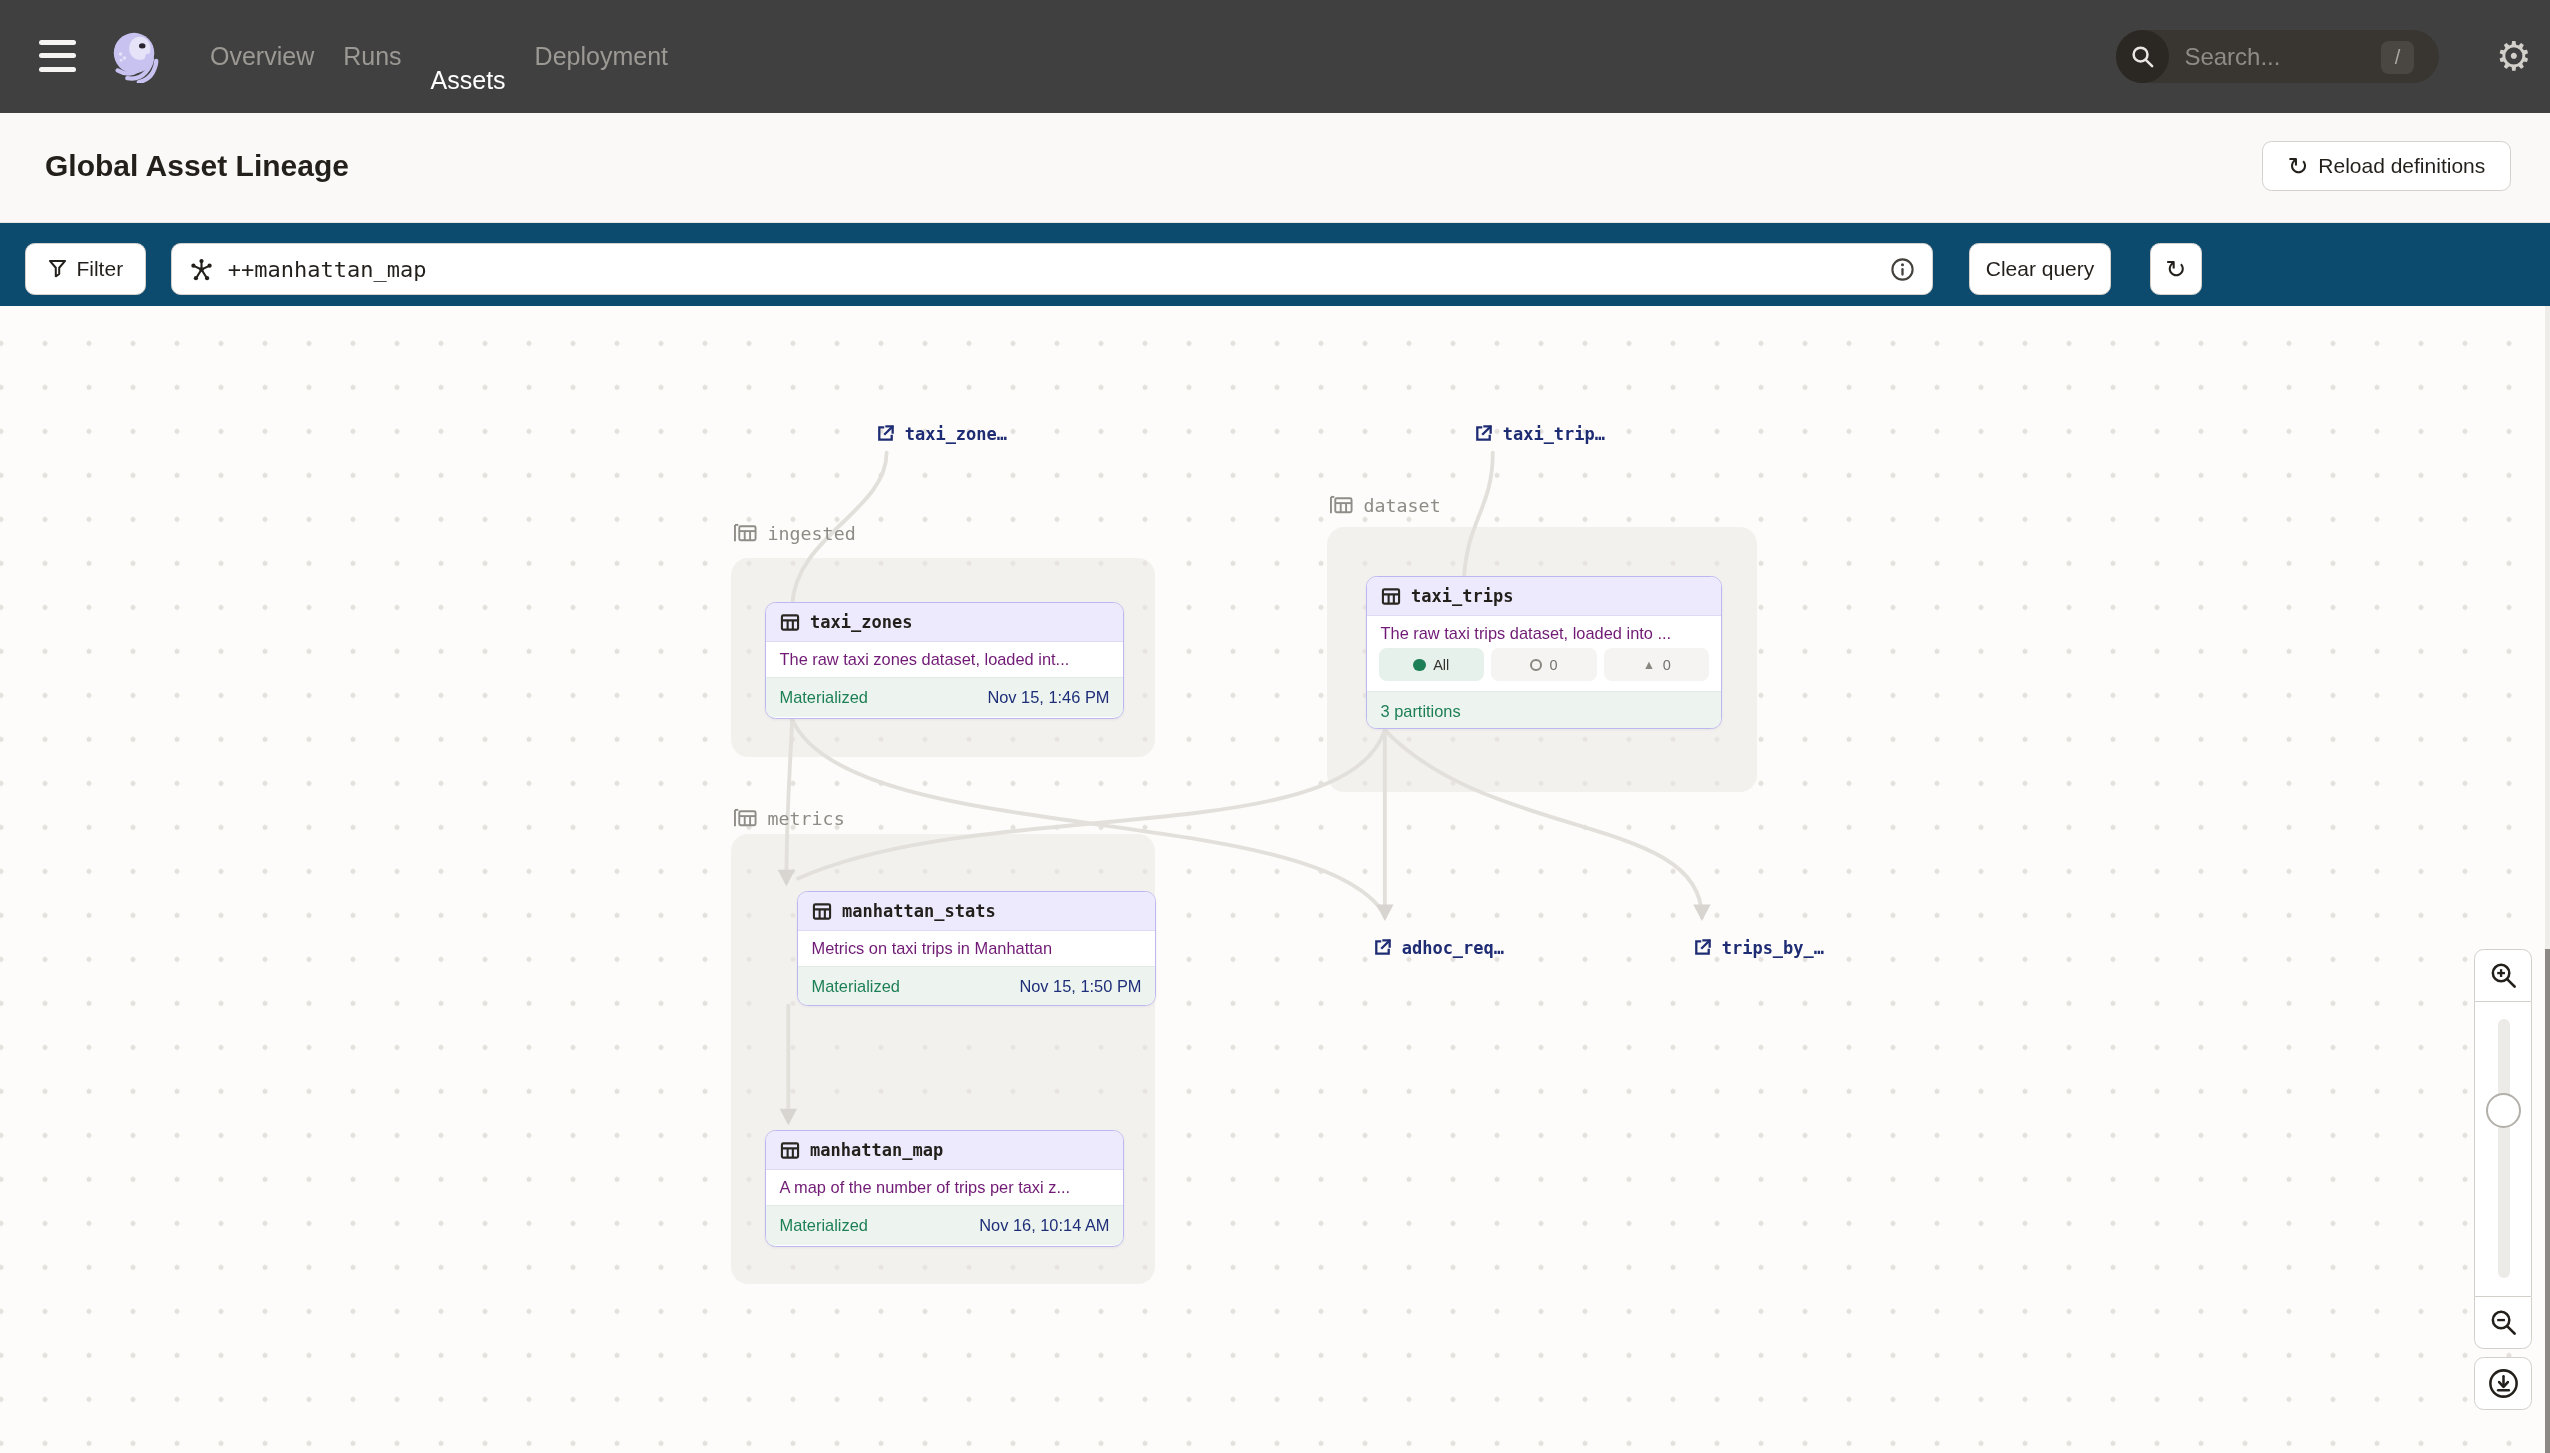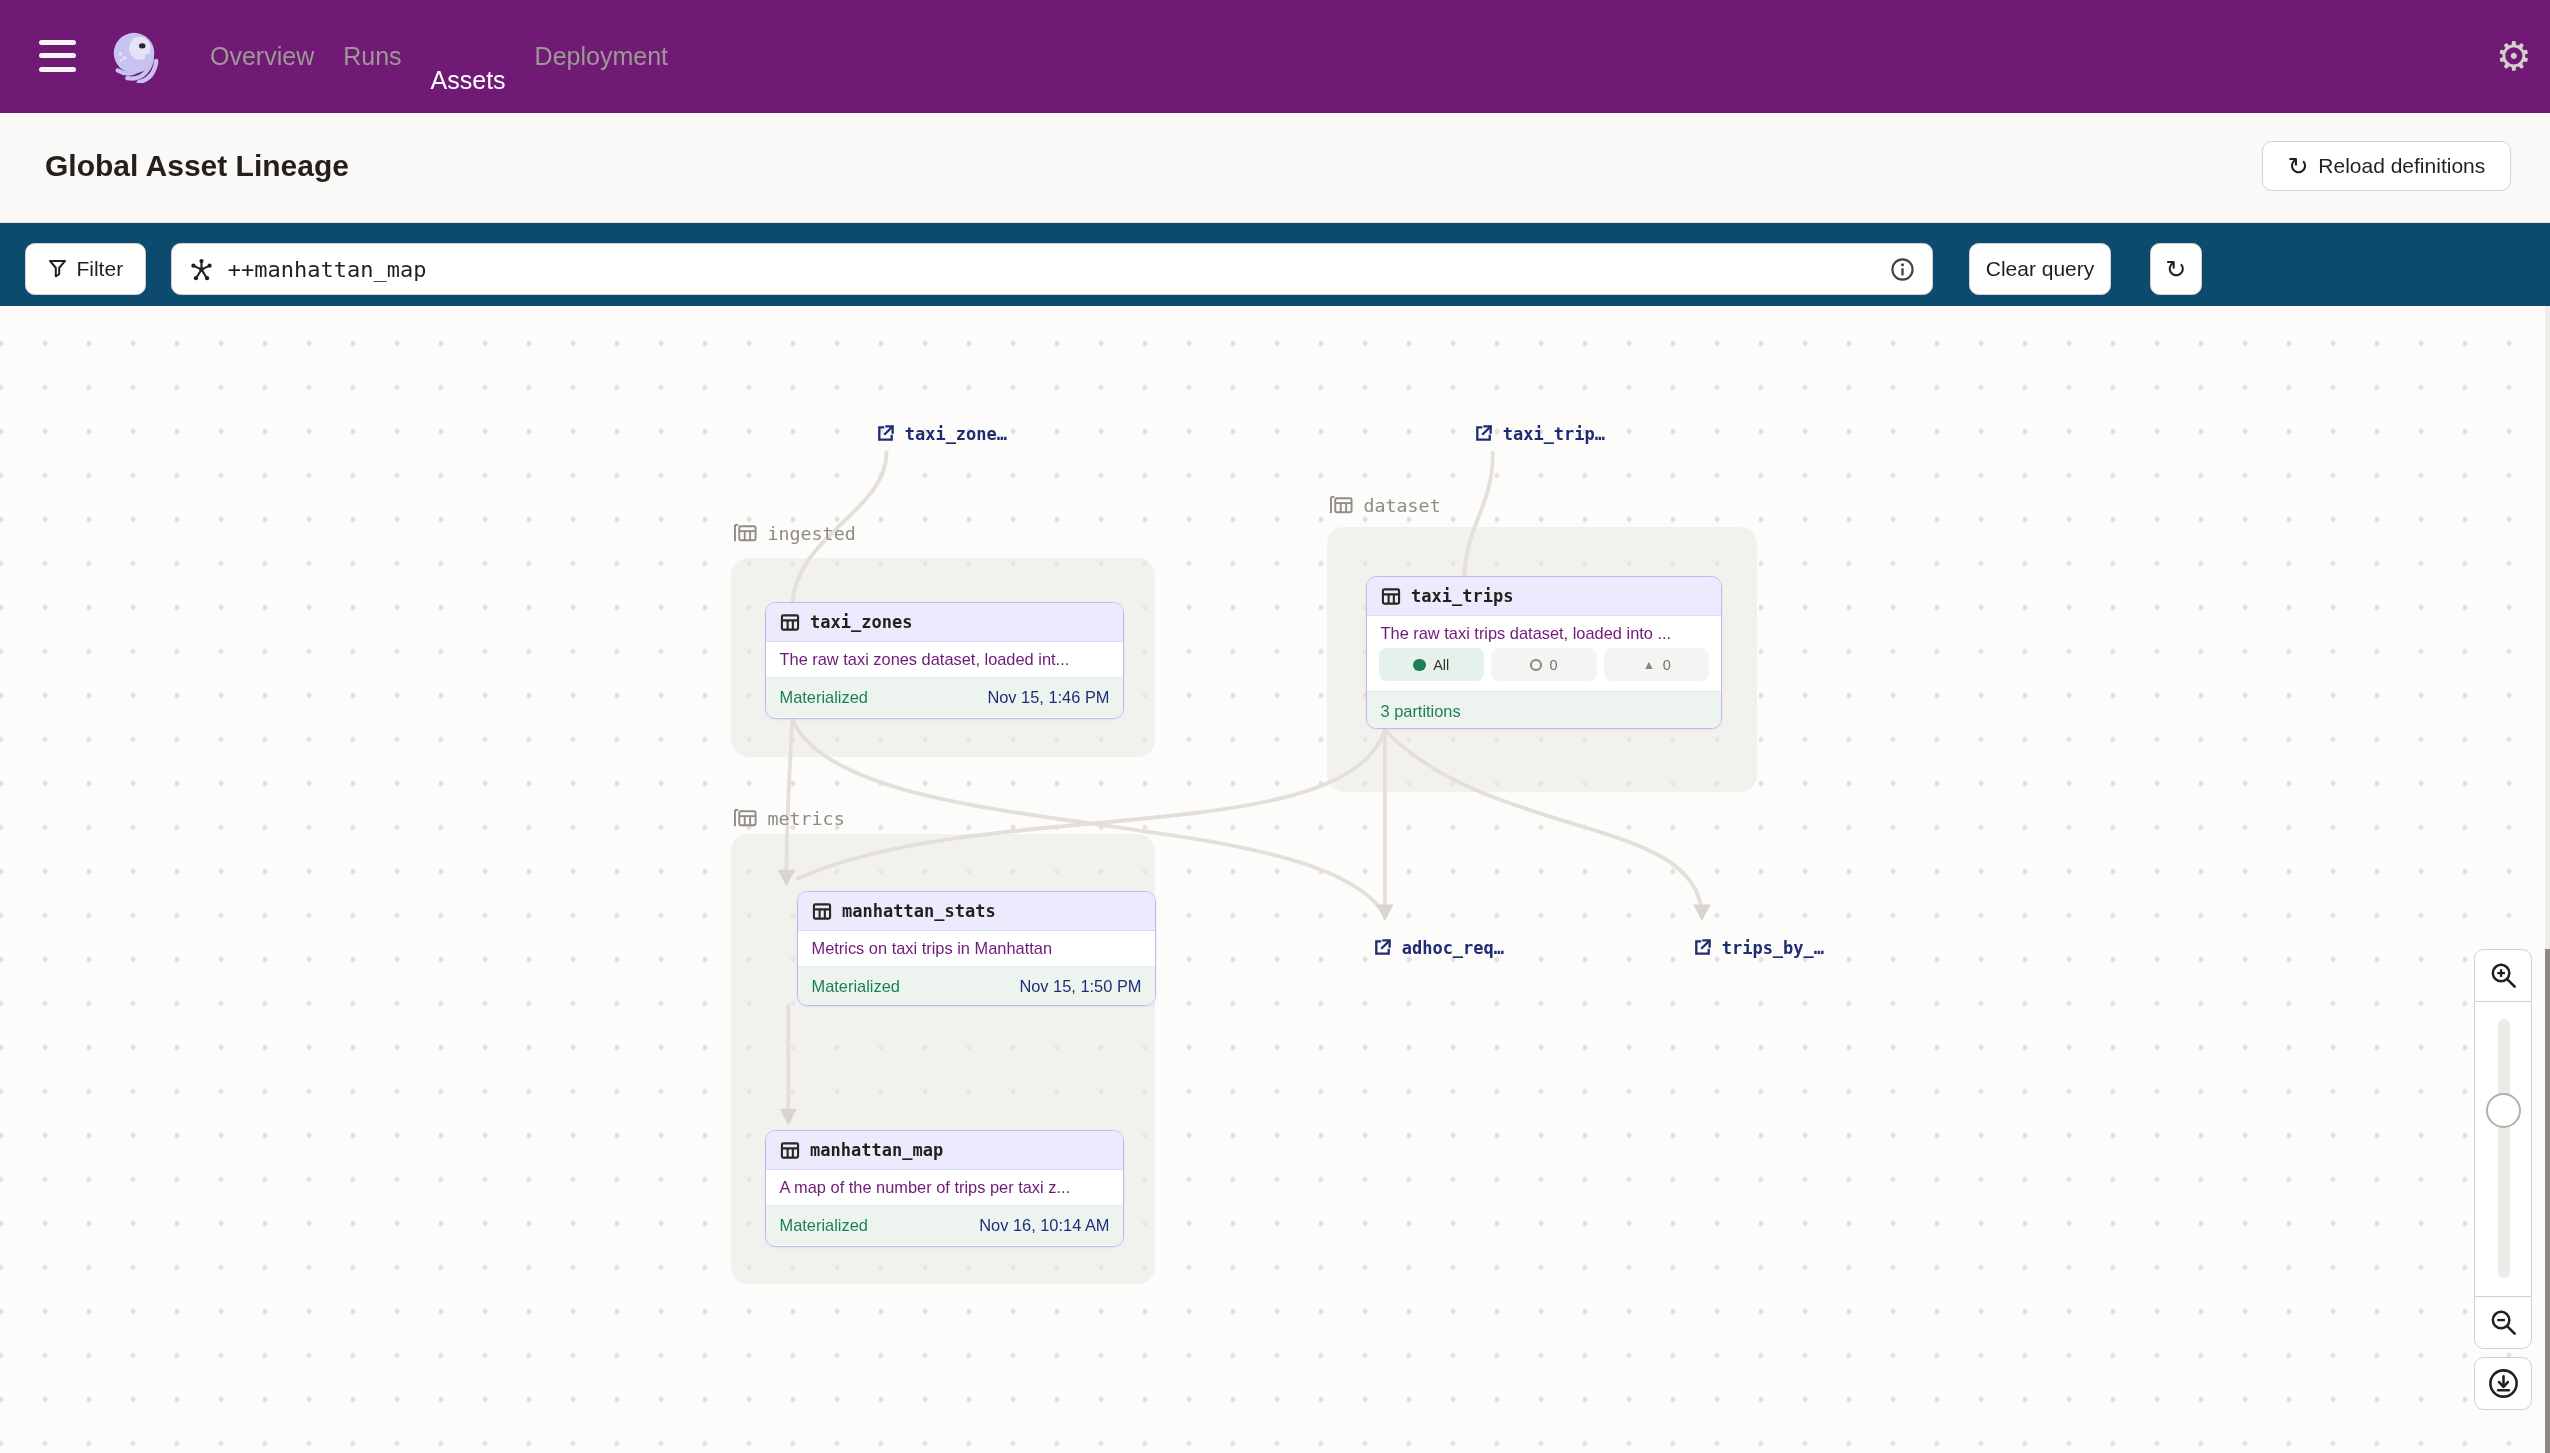--- a/index.html
+++ b/index.html
@@ -1,21 +1,21 @@
 <!DOCTYPE html>
 <html><head>
 <meta charset="utf-8">
 <style>
   * { margin:0; padding:0; box-sizing:border-box; }
   html,body { width:2550px; height:1453px; overflow:hidden; background:#FDFCFA;
               font-family:"Liberation Sans", sans-serif; color:#231F1B; }
   .mono { font-family:"DejaVu Sans Mono", monospace; }
 
   
-  .navbar { position:absolute; left:0; top:0; width:2550px; height:113px; background:#701a75; }
+  .navbar { position:absolute; left:0; top:0; width:2550px; height:113px; background:#404040; }
   .hamburger { position:absolute; left:39px; top:40px; width:37px; height:32px; cursor:pointer; }
   .hamburger span { display:block; width:37px; height:4.8px; border-radius:2.9px; background:#F5F4F2; margin-bottom:8.7px; }
   .logo { position:absolute; left:108px; top:29px; width:54px; height:54px; }
   .nav-links { position:absolute; left:210px; top:0; height:113px; display:flex; align-items:center; gap:29px; }
   .nav-link { font-size:25px; color:#9C9994; font-weight:500; cursor:pointer; }
   .nav-link.active { color:#FFFFFF; font-weight:400;margin-top:48px; }
   .search-pill { position:absolute; left:2116px; top:30px; width:323px; height:53px; border-radius:27px;
                  background:#393530; display:flex; align-items:center; }
   .search-circle { width:53px; height:53px; border-radius:50%; background:#2B2723; display:flex; align-items:center; justify-content:center; flex:0 0 auto; }
   .search-input { background:transparent; border:none; outline:none; color:#D9D6D2; font-size:24px; margin-left:15.4px; width:164px; font-family:"Liberation Sans", sans-serif; }
@@ -116,20 +116,30 @@
     <path d="M32 55 Q42 53 46.5 45 Q50 38 50 33" fill="none" stroke="#C7C2F0" stroke-width="4.5" stroke-linecap="round"></path>
   </svg>
 
   <div class="nav-links">
     <span class="nav-link">Overview</span>
     <span class="nav-link">Runs</span>
     <span class="nav-link active">Assets</span>
     <span class="nav-link">Deployment</span>
   </div>
 
+  <div class="search-pill">
+    <span class="search-circle">
+      <svg class="icon" width="27" height="27" viewBox="0 0 28 28">
+          <circle cx="12" cy="12" r="7.2" fill="none" stroke="#E9E7E4" stroke-width="2.6"></circle>
+          <line x1="17.4" y1="17.4" x2="24" y2="24" stroke="#E9E7E4" stroke-width="2.6" stroke-linecap="round"></line>
+        </svg>
+    </span>
+    <input class="search-input" placeholder="Search..." style="">
+    <span class="slash-badge">/</span>
+  </div>
 
   <div class="gear">⚙</div>
 </div>
 
 <div class="page-header">
   <div class="page-title">Global Asset Lineage</div>
   <button class="btn reload-btn">
     <span class="refresh-glyph">↻</span>
     <span>Reload definitions</span>
   </button>

